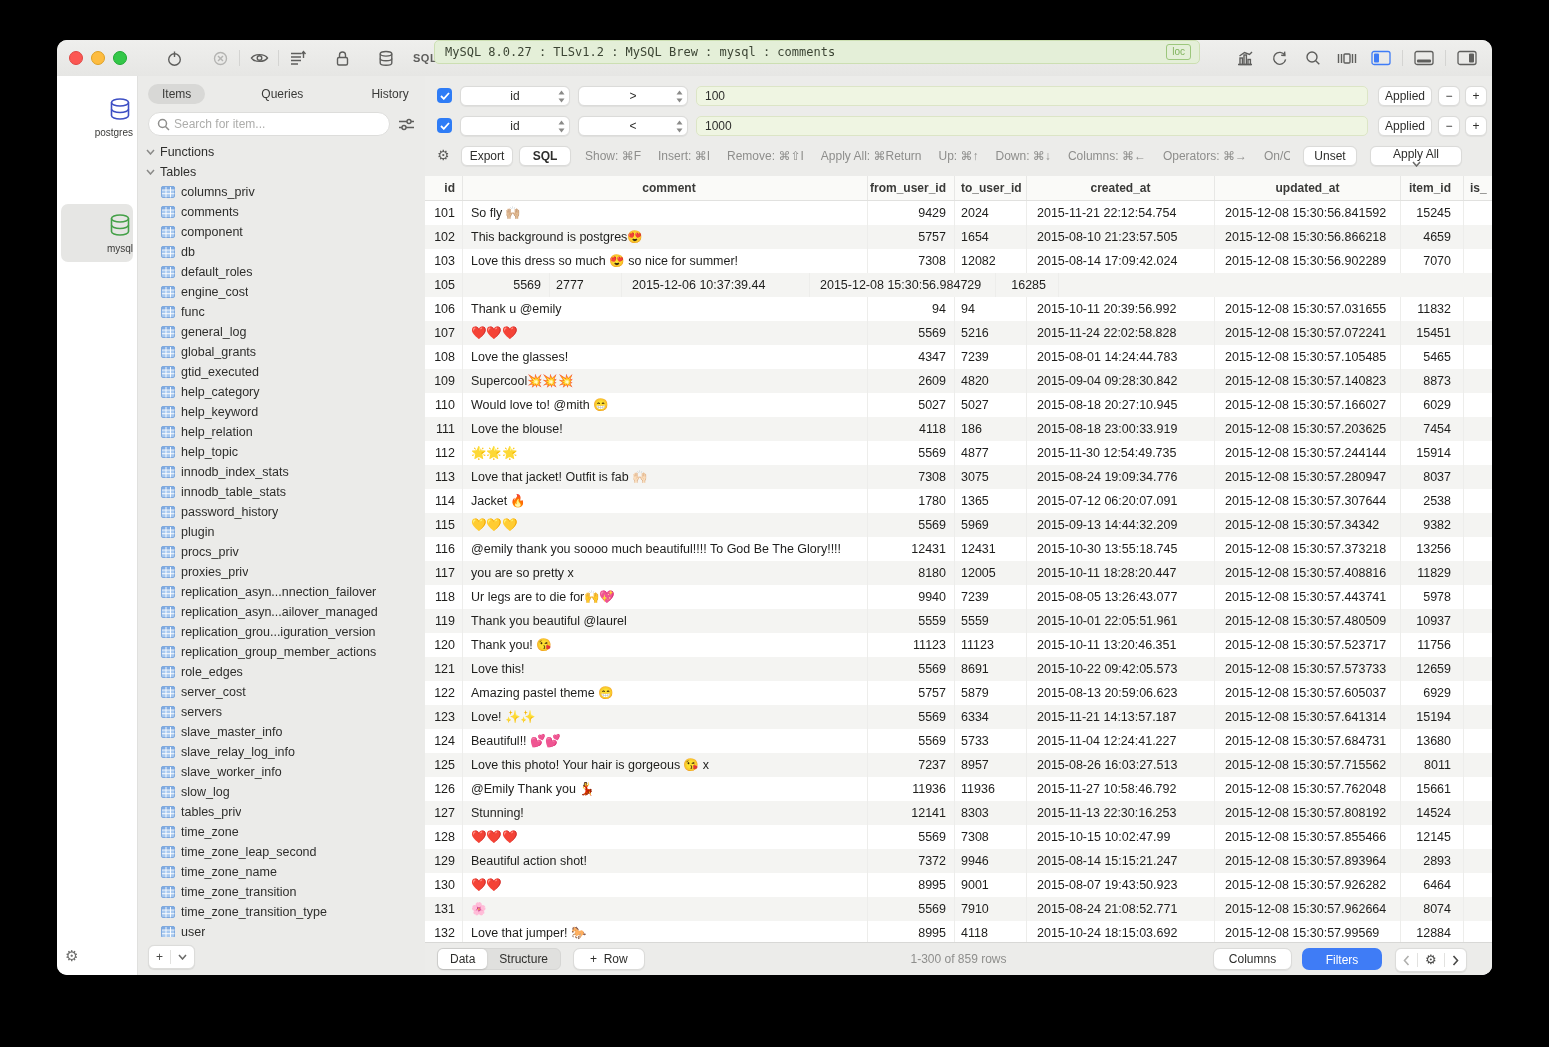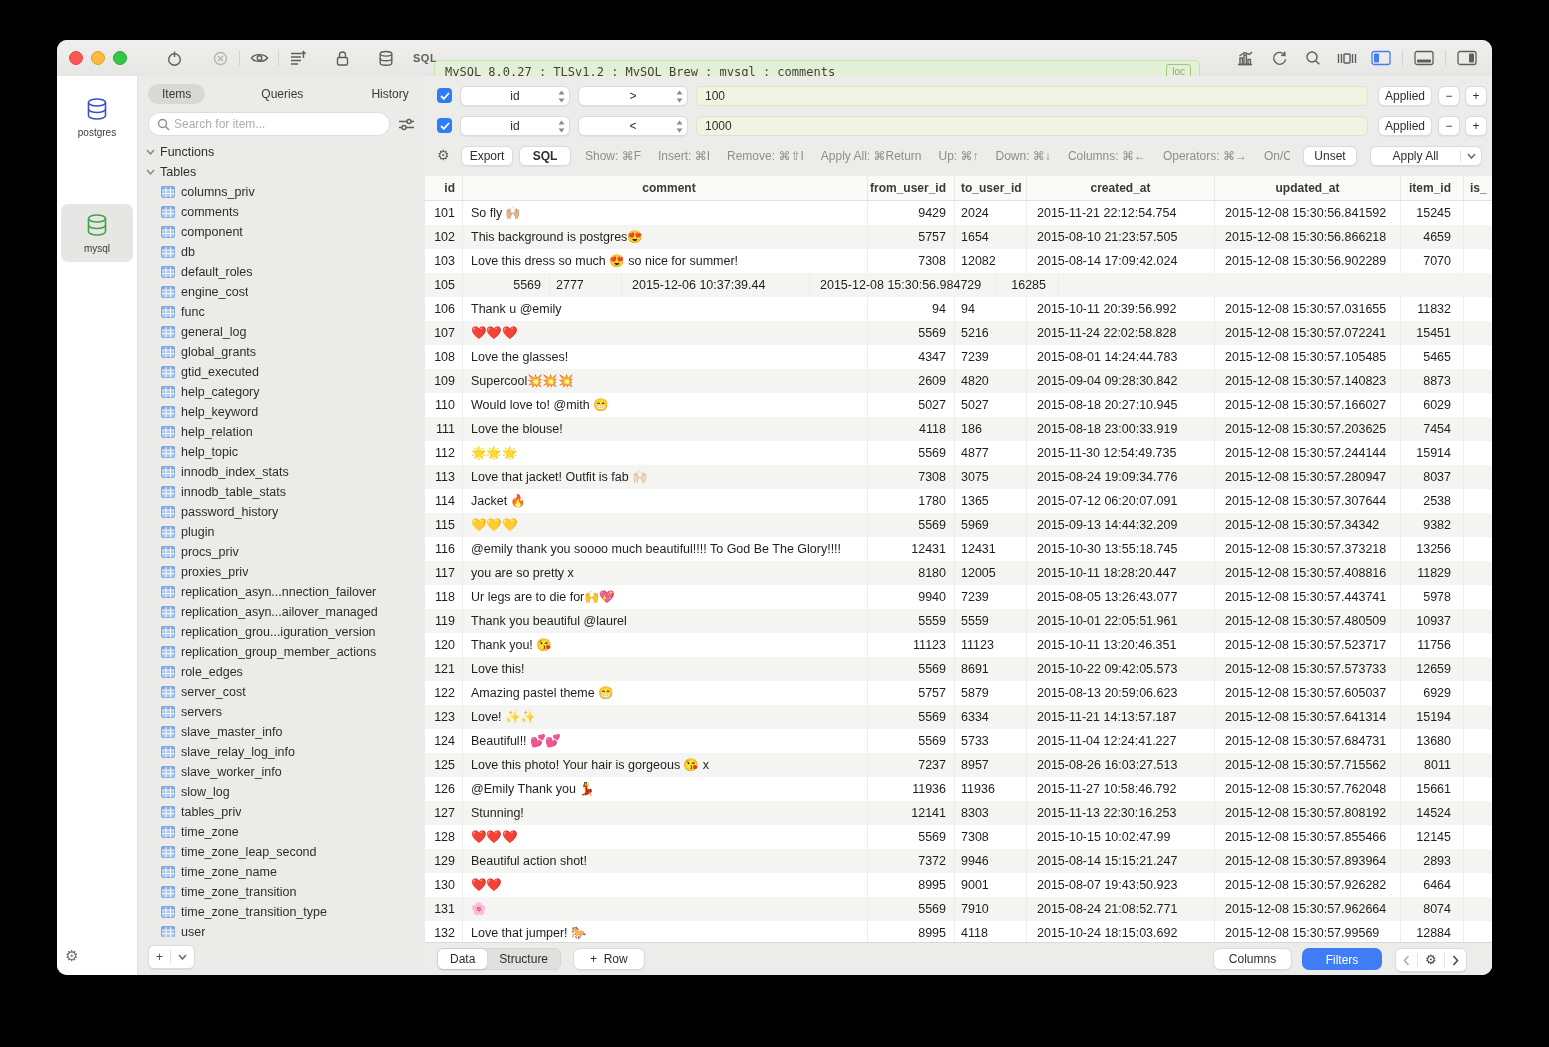--- a/index.html
+++ b/index.html
@@ -10,32 +10,32 @@
   .light{width:12px;height:12px;border-radius:50%;}
   .light.r{background:#FC5753;border:.5px solid #DF4744;}
   .light.y{background:#FDBC40;border:.5px solid #DEA123;}
   .light.g{background:#33C748;border:.5px solid #1FAA33;}
   .tb-icons{display:flex;align-items:center;}
   .tb-icon{width:30px;height:22px;display:flex;align-items:center;justify-content:center;color:#5E5E5C;}
   .tb-icon svg{stroke:#5E5E5C;fill:none;stroke-width:1.4;}
   .tb-icon.dim svg{stroke:#B4B4B2;}
   .tb-sep{width:1px;height:16px;background:#D4D4D2;margin:0 4px;}
   .sql-label{font-size:11px;font-weight:700;color:#5E5E5C;letter-spacing:.5px;margin:0 6px;}
-  .title-field{position:absolute;left:377px;top:20px;width:766px;height:24px;background:#E4EFD8;border:1px solid #CCDFB2;border-radius:5px;display:flex;align-items:center;box-sizing:border-box;}
+  .title-field{position:absolute;left:377px;top:0;width:766px;height:24px;background:#E4EFD8;border:1px solid #CCDFB2;border-radius:5px;display:flex;align-items:center;box-sizing:border-box;}
   .title-text{font-family:"DejaVu Sans Mono",monospace;font-size:12px;color:#3C4534;margin-left:10px;white-space:nowrap;overflow:hidden;flex:1;}
   .loc-badge{font-size:10px;color:#7FB25B;border:1px solid #9CC77C;border-radius:3px;padding:0 5px;line-height:14px;margin-right:8px;}
   .tb-right{position:absolute;right:8px;top:0;height:36px;display:flex;align-items:center;}
   .tb-right .tb-icon{width:34px;}
   .panel-icon rect.frame{stroke:#5E5E5C;fill:none;stroke-width:1.3;}
   .panel-icon.active rect.frame{stroke:#3F7CF6;}
   .panel-icon .fillpart{fill:#5E5E5C;stroke:none;}
   .panel-icon.active .fillpart{fill:#3F7CF6;}
   
   .strip{position:absolute;left:0;top:36px;bottom:0;width:80px;background:#FFFFFF;border-right:1px solid #E0E0DE;}
-  .conn{position:absolute;left:4px;width:72px;border-radius:7px;display:flex;flex-direction:column;align-items:center;}
+  .conn{position:absolute;left:4px;width:72px;border-radius:7px;display:flex;flex-direction:column;align-items:flex-end;}
   .conn .db-icon{margin-top:8px;}
   .conn-label{font-size:10px;color:#3A3A38;margin-top:5px;padding-bottom:8px;}
   .conn.active{background:#E6E6E4;}
   .strip-gear{position:absolute;left:8px;bottom:10px;font-size:15px;color:#6E6E6C;}
   
   .sidebar{position:absolute;left:81px;top:36px;bottom:0;width:287px;background:#EBEBE9;border-right:1px solid #D6D6D4;overflow:hidden;}
   .side-tabs{position:absolute;left:0;top:6px;width:100%;height:24px;display:flex;align-items:center;}
   .side-tab{font-size:12px;color:#3A3A38;padding:3px 14px;border-radius:10px;}
   .side-tab.active{background:#D8D8D6;}
   .side-tab.t2{margin-left:42px;}
@@ -69,21 +69,21 @@
   .btn{background:#FFF;border:1px solid #DBDBD9;border-radius:6px;font-size:12px;color:#2E2E2C;height:20px;line-height:18px;text-align:center;box-sizing:border-box;box-shadow:0 .5px 1px rgba(0,0,0,.06);padding:0 10px;}
   .applied-btn{position:absolute;left:953px;top:0;width:54px;padding:0;}
   .minus-btn{position:absolute;left:1013px;top:0;width:22px;padding:0;}
   .plus-btn{position:absolute;left:1040px;top:0;width:22px;padding:0;}
   .toolbar{position:absolute;left:0;top:70px;width:100%;height:20px;}
   .toolbar .gear{position:absolute;left:12px;top:1px;font-size:14px;color:#5E5E5C;}
   .export-btn{position:absolute;left:36px;top:0;width:52px;padding:0;}
   .sqlbtn{position:absolute;left:94px;top:0;width:52px;padding:0;font-weight:700;}
   .shortcuts{position:absolute;left:160px;top:0;height:20px;display:flex;align-items:center;gap:17px;font-size:12px;color:#8E8E8C;white-space:nowrap;overflow:hidden;width:705px;}
   .unset-btn{position:absolute;left:878px;top:0;width:54px;padding:0;}
-  .applyall{position:absolute;left:945px;top:0;width:112px;height:20px;background:#FFF;border:1px solid #DBDBD9;border-radius:6px;box-sizing:border-box;display:flex;align-items:center;box-shadow:0 .5px 1px rgba(0,0,0,.06);}
+  .applyall{position:absolute;left:945px;top:0;width:92px;height:20px;background:#FFF;border:1px solid #DBDBD9;border-radius:6px;box-sizing:border-box;display:flex;align-items:center;box-shadow:0 .5px 1px rgba(0,0,0,.06);flex-direction:column;}
   .applyall .lbl{flex:1;text-align:center;font-size:12px;color:#2E2E2C;}
   .applyall .divider{width:1px;height:13px;background:#E2E2E0;}
   .applyall .chev{width:20px;display:flex;justify-content:center;}
   
   .grid-header{position:absolute;left:0;top:100px;width:100%;height:25px;background:#FAFAF8;border-bottom:1px solid #E1E1DF;display:flex;font-size:12px;font-weight:700;color:#3A3A38;line-height:25px;box-sizing:border-box;}
   .grid-body{position:absolute;left:0;top:125px;bottom:32px;width:100%;background:#FFF;overflow:hidden;}
   .grid-row{display:flex;height:24px;line-height:24px;font-size:12.5px;color:#1E1E1C;}
   .grid-row:nth-child(even){background:#F4F4F2;}
   .c{box-sizing:border-box;white-space:nowrap;overflow:hidden;}
   .c+.c{border-left:1px solid #EDEDEB;}
@@ -1207,20 +1207,21 @@
     <div class="c c-is"></div>
   </div>
 </div>
 
     <div class="statusbar">
       <div class="seg-control">
         <span class="seg active">Data</span>
         <span class="seg">Structure</span>
       </div>
       <button class="btn addrow-btn">+&nbsp;&nbsp;<span>Row</span></button>
+      <div class="rows-info">1-300 of 859 rows</div>
       <button class="btn columns-btn">Columns</button>
       <button class="filters-btn">Filters</button>
       <div class="mini-pill nav-pill">
         <span class="seg">
             <svg width="7" height="11" viewBox="0 0 7 11" fill="none" stroke="#B0B0AE" stroke-width="1.6">
               <polyline points="5.5,1 1.5,5.5 5.5,10"></polyline>
             </svg>
           </span>
         <span class="divider"></span>
         <span class="seg" style="color:#4A4A48;font-size:13px;">⚙</span>

